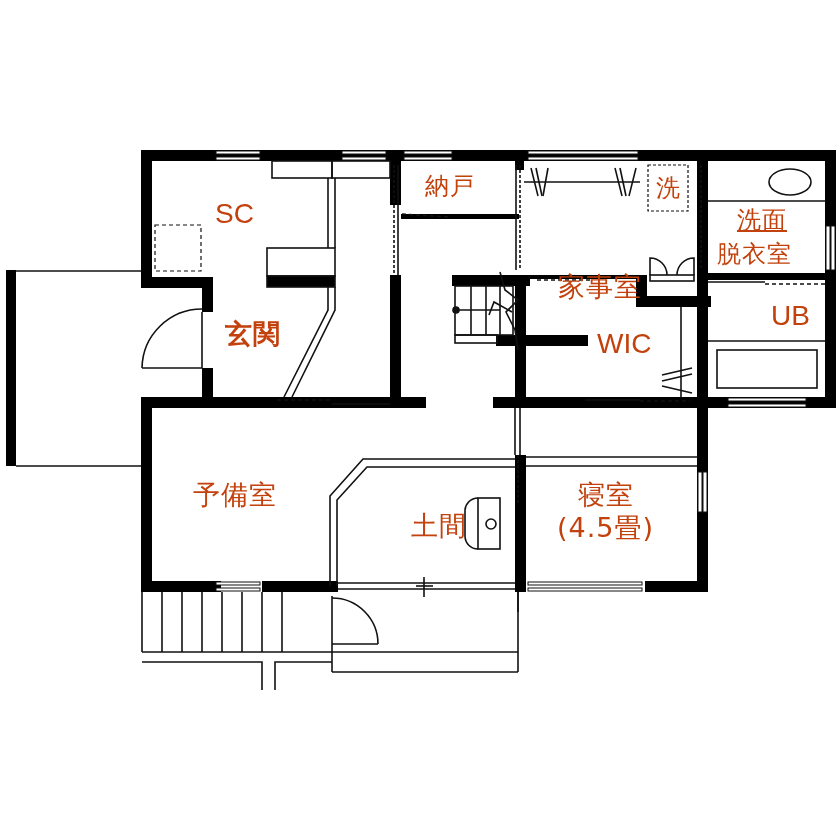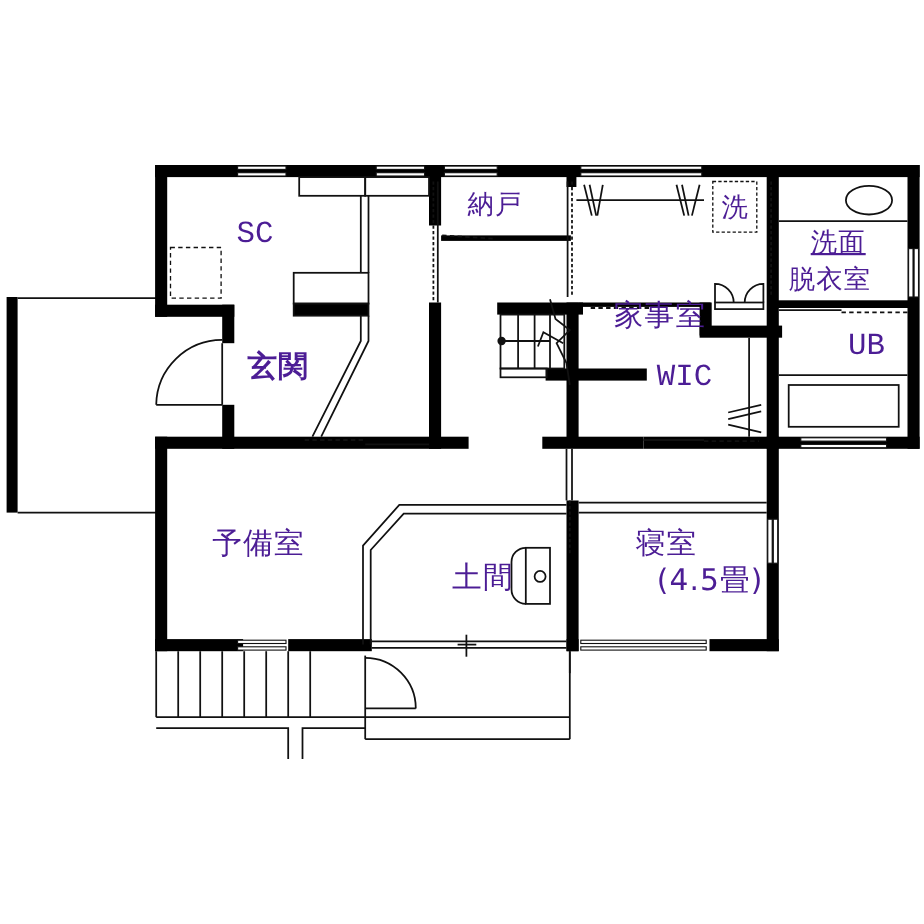--- a/index.html
+++ b/index.html
@@ -1,29 +1,29 @@
 <!DOCTYPE html>
 <html><head>
   <meta charset="utf-8">
   <style>
     html, body { margin: 0; padding: 0; background: #ffffff; }
     body { width: 840px; height: 840px; position: relative; overflow: hidden; }
     #plan { position: absolute; left: 0; top: 0; width: 840px; height: 840px; }
     .room-label {
       position: absolute;
       font-family: "DejaVu Sans", sans-serif;
-      color: #4c1d95;
+      color: #c2410c;
       font-size: 27px;
       line-height: 32px;
       text-align: center;
       white-space: nowrap;
       letter-spacing: 1px;
     }
     .room-label.sm { font-size: 24px; line-height: 29px; }
-    .room-label.latin { font-family: Liberation Mono, monospace; font-size: 28px; letter-spacing: 0; }
+    .room-label.latin { font-family: Liberation Sans, sans-serif; font-size: 28px; letter-spacing: 0; }
   </style>
 </head>
 <body>
 
 <svg id="plan" viewBox="0 0 840 840" xmlns="http://www.w3.org/2000/svg">
 
   <g>
     <rect x="6" y="270" width="10" height="196" fill="#000"></rect>
     <line x1="16" y1="271" x2="142" y2="271" stroke="#111" stroke-width="1.5"></line>
     <line x1="16" y1="466" x2="142" y2="466" stroke="#111" stroke-width="1.5"></line>
@@ -213,13 +213,13 @@
 <div class="room-label sm" style="left:425px; top:172px;">納戸</div>
 <div class="room-label" style="left:558px; top:223px;margin-top:48px;">家事室</div>
 <div class="room-label sm" style="left:656px; top:174px;">洗</div>
 <div class="room-label sm" style="left:737px; top:206px;text-decoration:underline;">洗面</div>
 <div class="room-label sm" style="left:717px; top:240px;">脱衣室</div>
 <div class="room-label latin" style="left:743px; top:300px;margin-left:28px;">UB</div>
 <div class="room-label latin" style="left:597px; top:328px;">WIC</div>
 <div class="room-label" style="left:193px; top:479px;">予備室</div>
 <div class="room-label" style="left:380px; top:510px;margin-left:31px;">土間</div>
 <div class="room-label" style="left:578px; top:479px;text-align:right;">寝室</div>
-<div class="room-label" style="left:557px; top:512px;margin-left:40px;">(4.5畳)</div>
+<div class="room-label" style="left:557px; top:512px;">(4.5畳)</div>
 
 </body></html>

